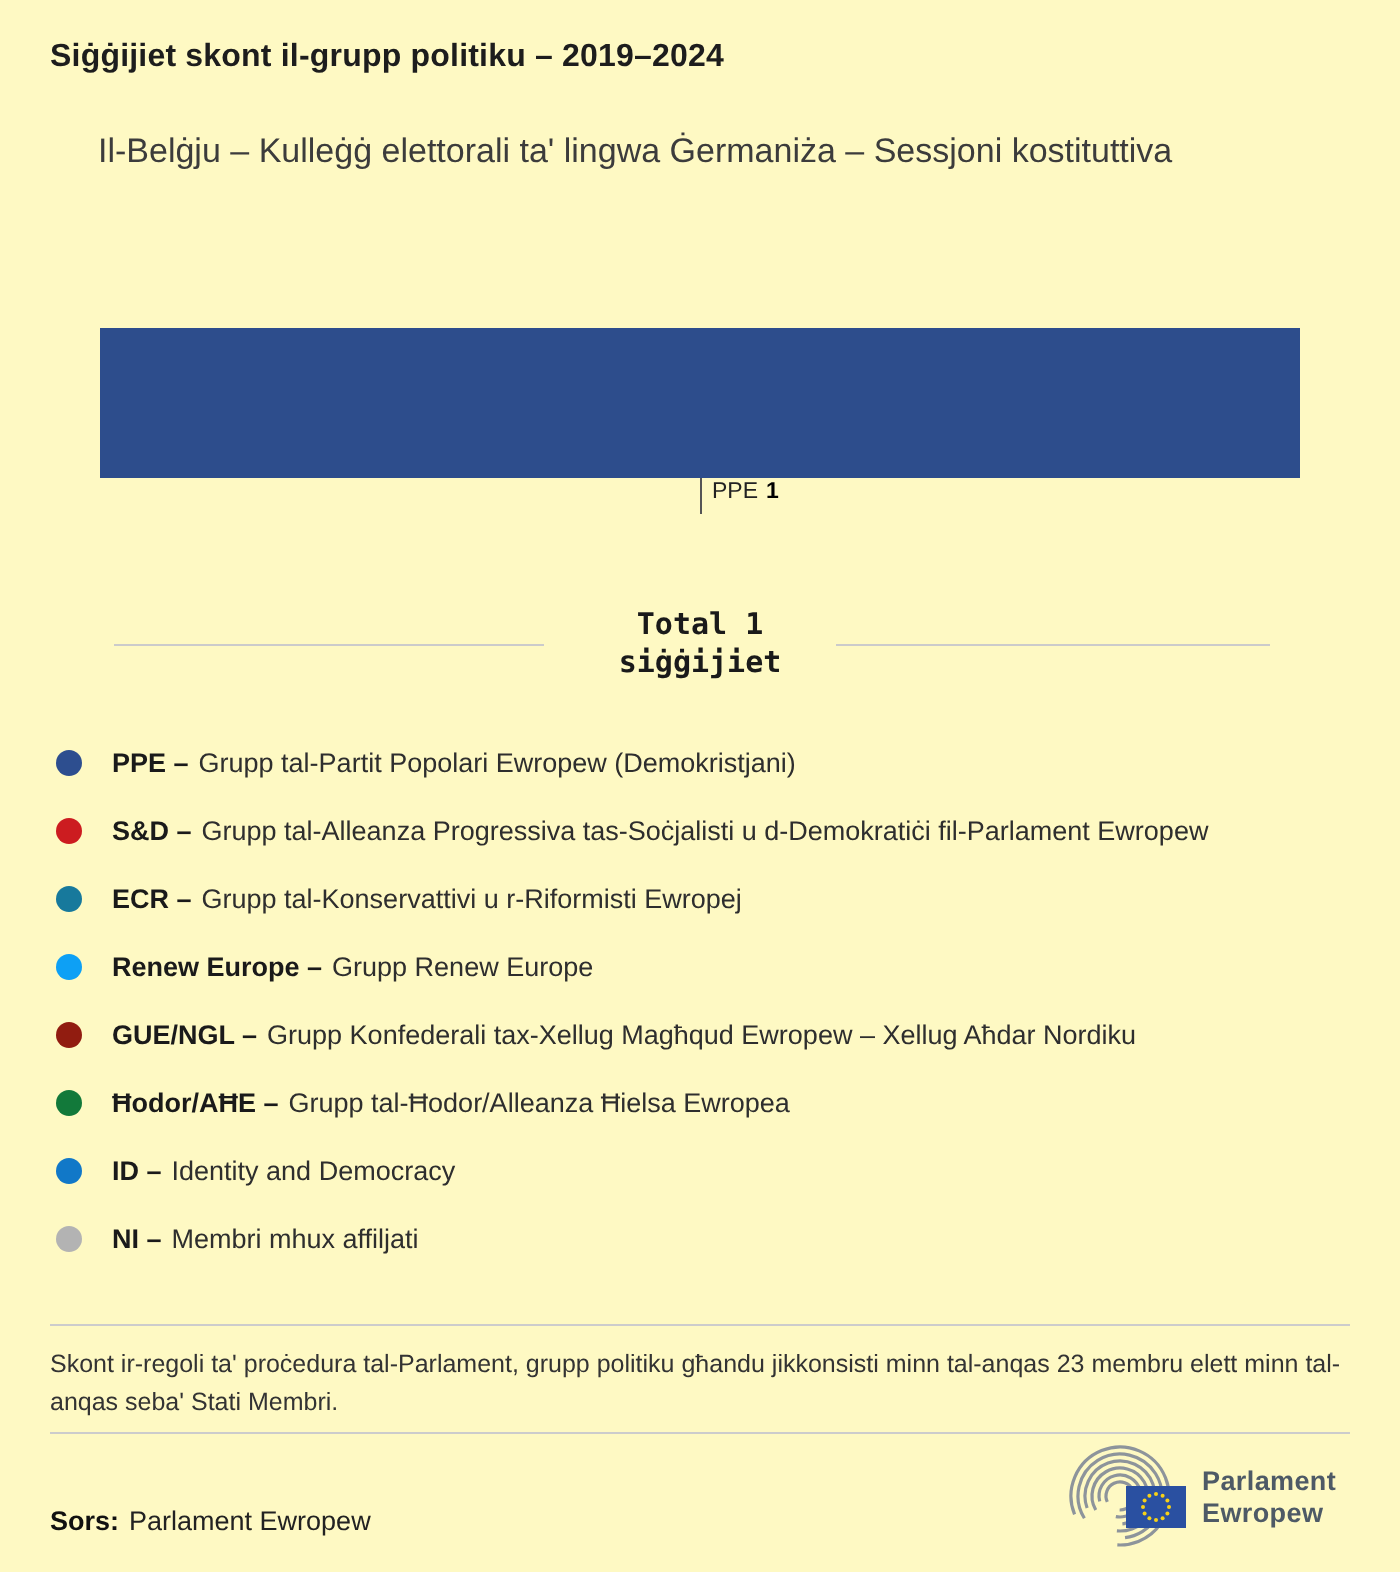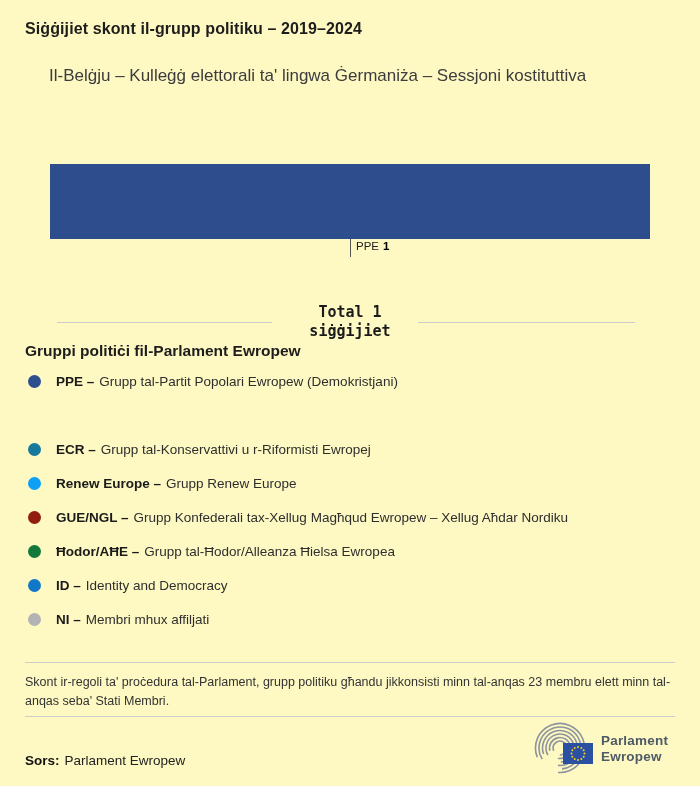--- a/index.html
+++ b/index.html
@@ -72,25 +72,28 @@
   <div class="bar-tick"></div>
   <div class="bar-label"><span>PPE</span><span class="val">1</span></div>
 
   <div class="total-line left"></div>
   <div class="total-line right"></div>
   <div class="total-text">
     <div>Total 1</div>
     <div>siġġijiet</div>
   </div>
 
-  <h3 class="legend-heading">Gruppi politiċi fil-Parlament Ewropew</h3>
 
   <div class="legend-row" style="top:373px">
     <span class="dot" style="background-color: rgb(45, 78, 143);"></span>
     <span class="legend-text"><span class="name">PPE –</span><span>Grupp tal-Partit Popolari Ewropew (Demokristjani)</span></span>
+  </div>
+  <div class="legend-row" style="top:407px">
+    <span class="dot" style="background-color: rgb(204, 28, 32);"></span>
+    <span class="legend-text"><span class="name">S&amp;D –</span><span>Grupp tal-Alleanza Progressiva tas-Soċjalisti u d-Demokratiċi fil-Parlament Ewropew</span></span>
   </div>
   <div class="legend-row" style="top:441px">
     <span class="dot" style="background-color: rgb(23, 121, 156);"></span>
     <span class="legend-text"><span class="name">ECR –</span><span>Grupp tal-Konservattivi u r-Riformisti Ewropej</span></span>
   </div>
   <div class="legend-row" style="top:475px">
     <span class="dot" style="background-color: rgb(13, 160, 245);"></span>
     <span class="legend-text"><span class="name">Renew Europe –</span><span>Grupp Renew Europe</span></span>
   </div>
   <div class="legend-row" style="top:509px">

